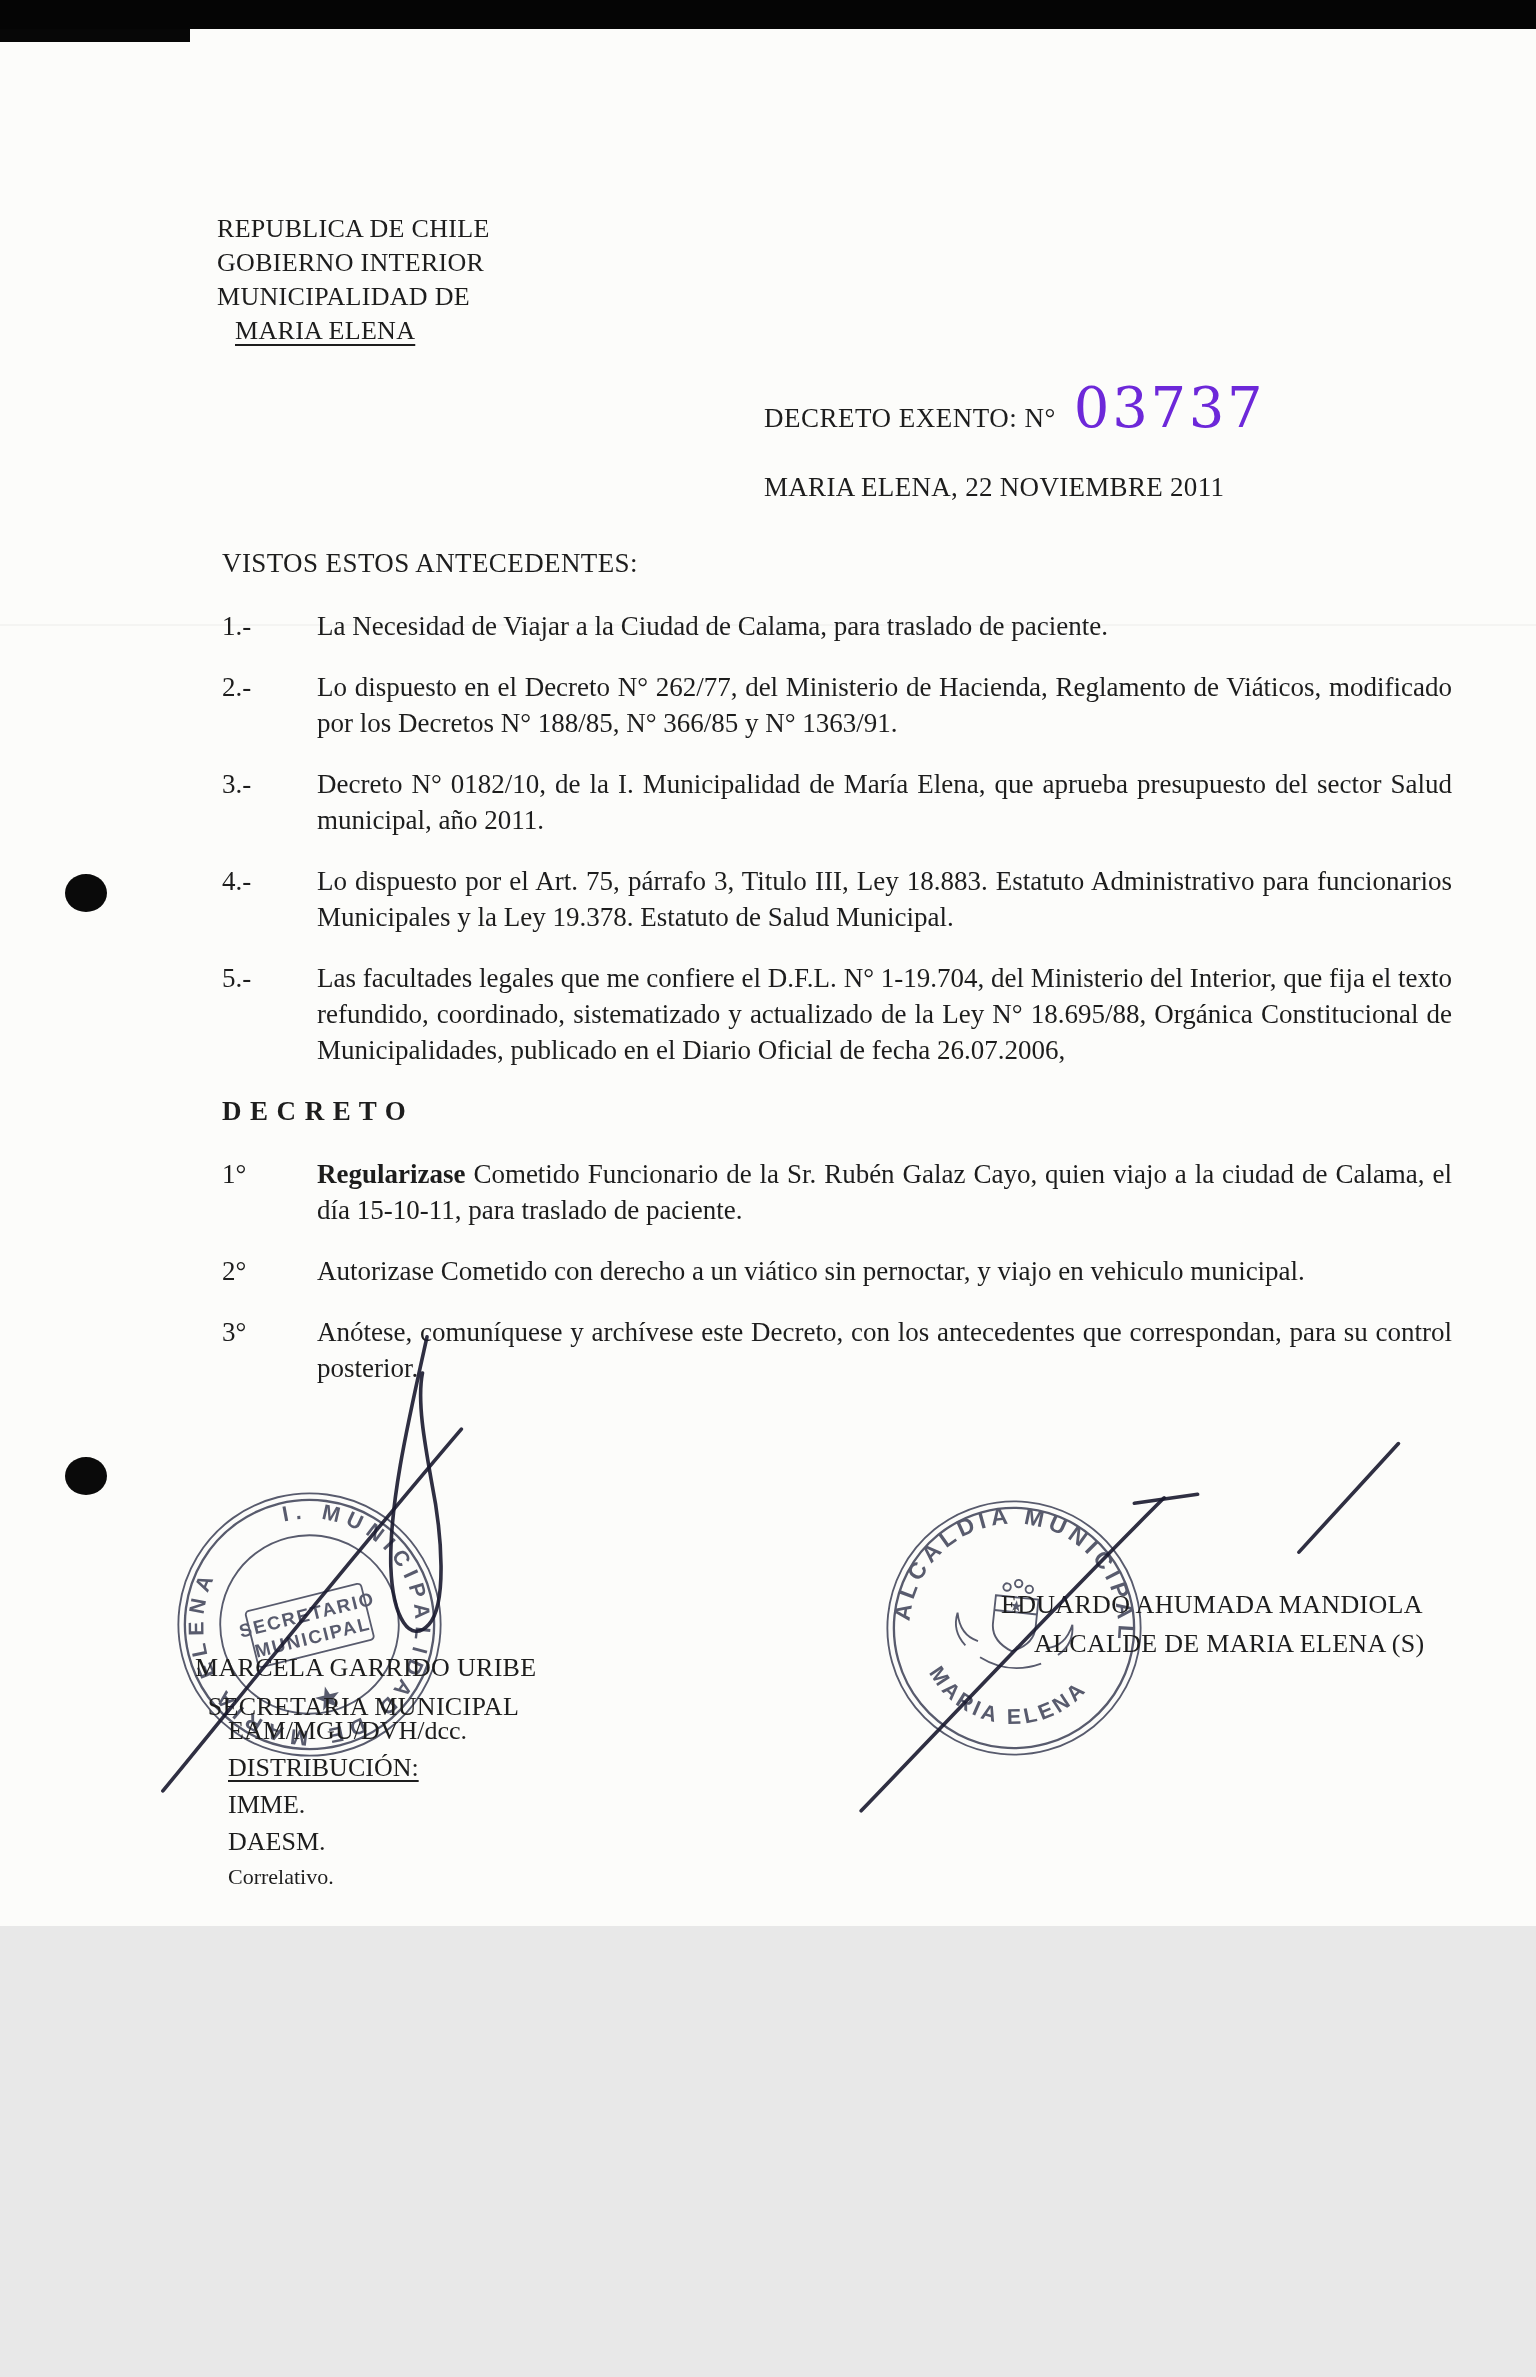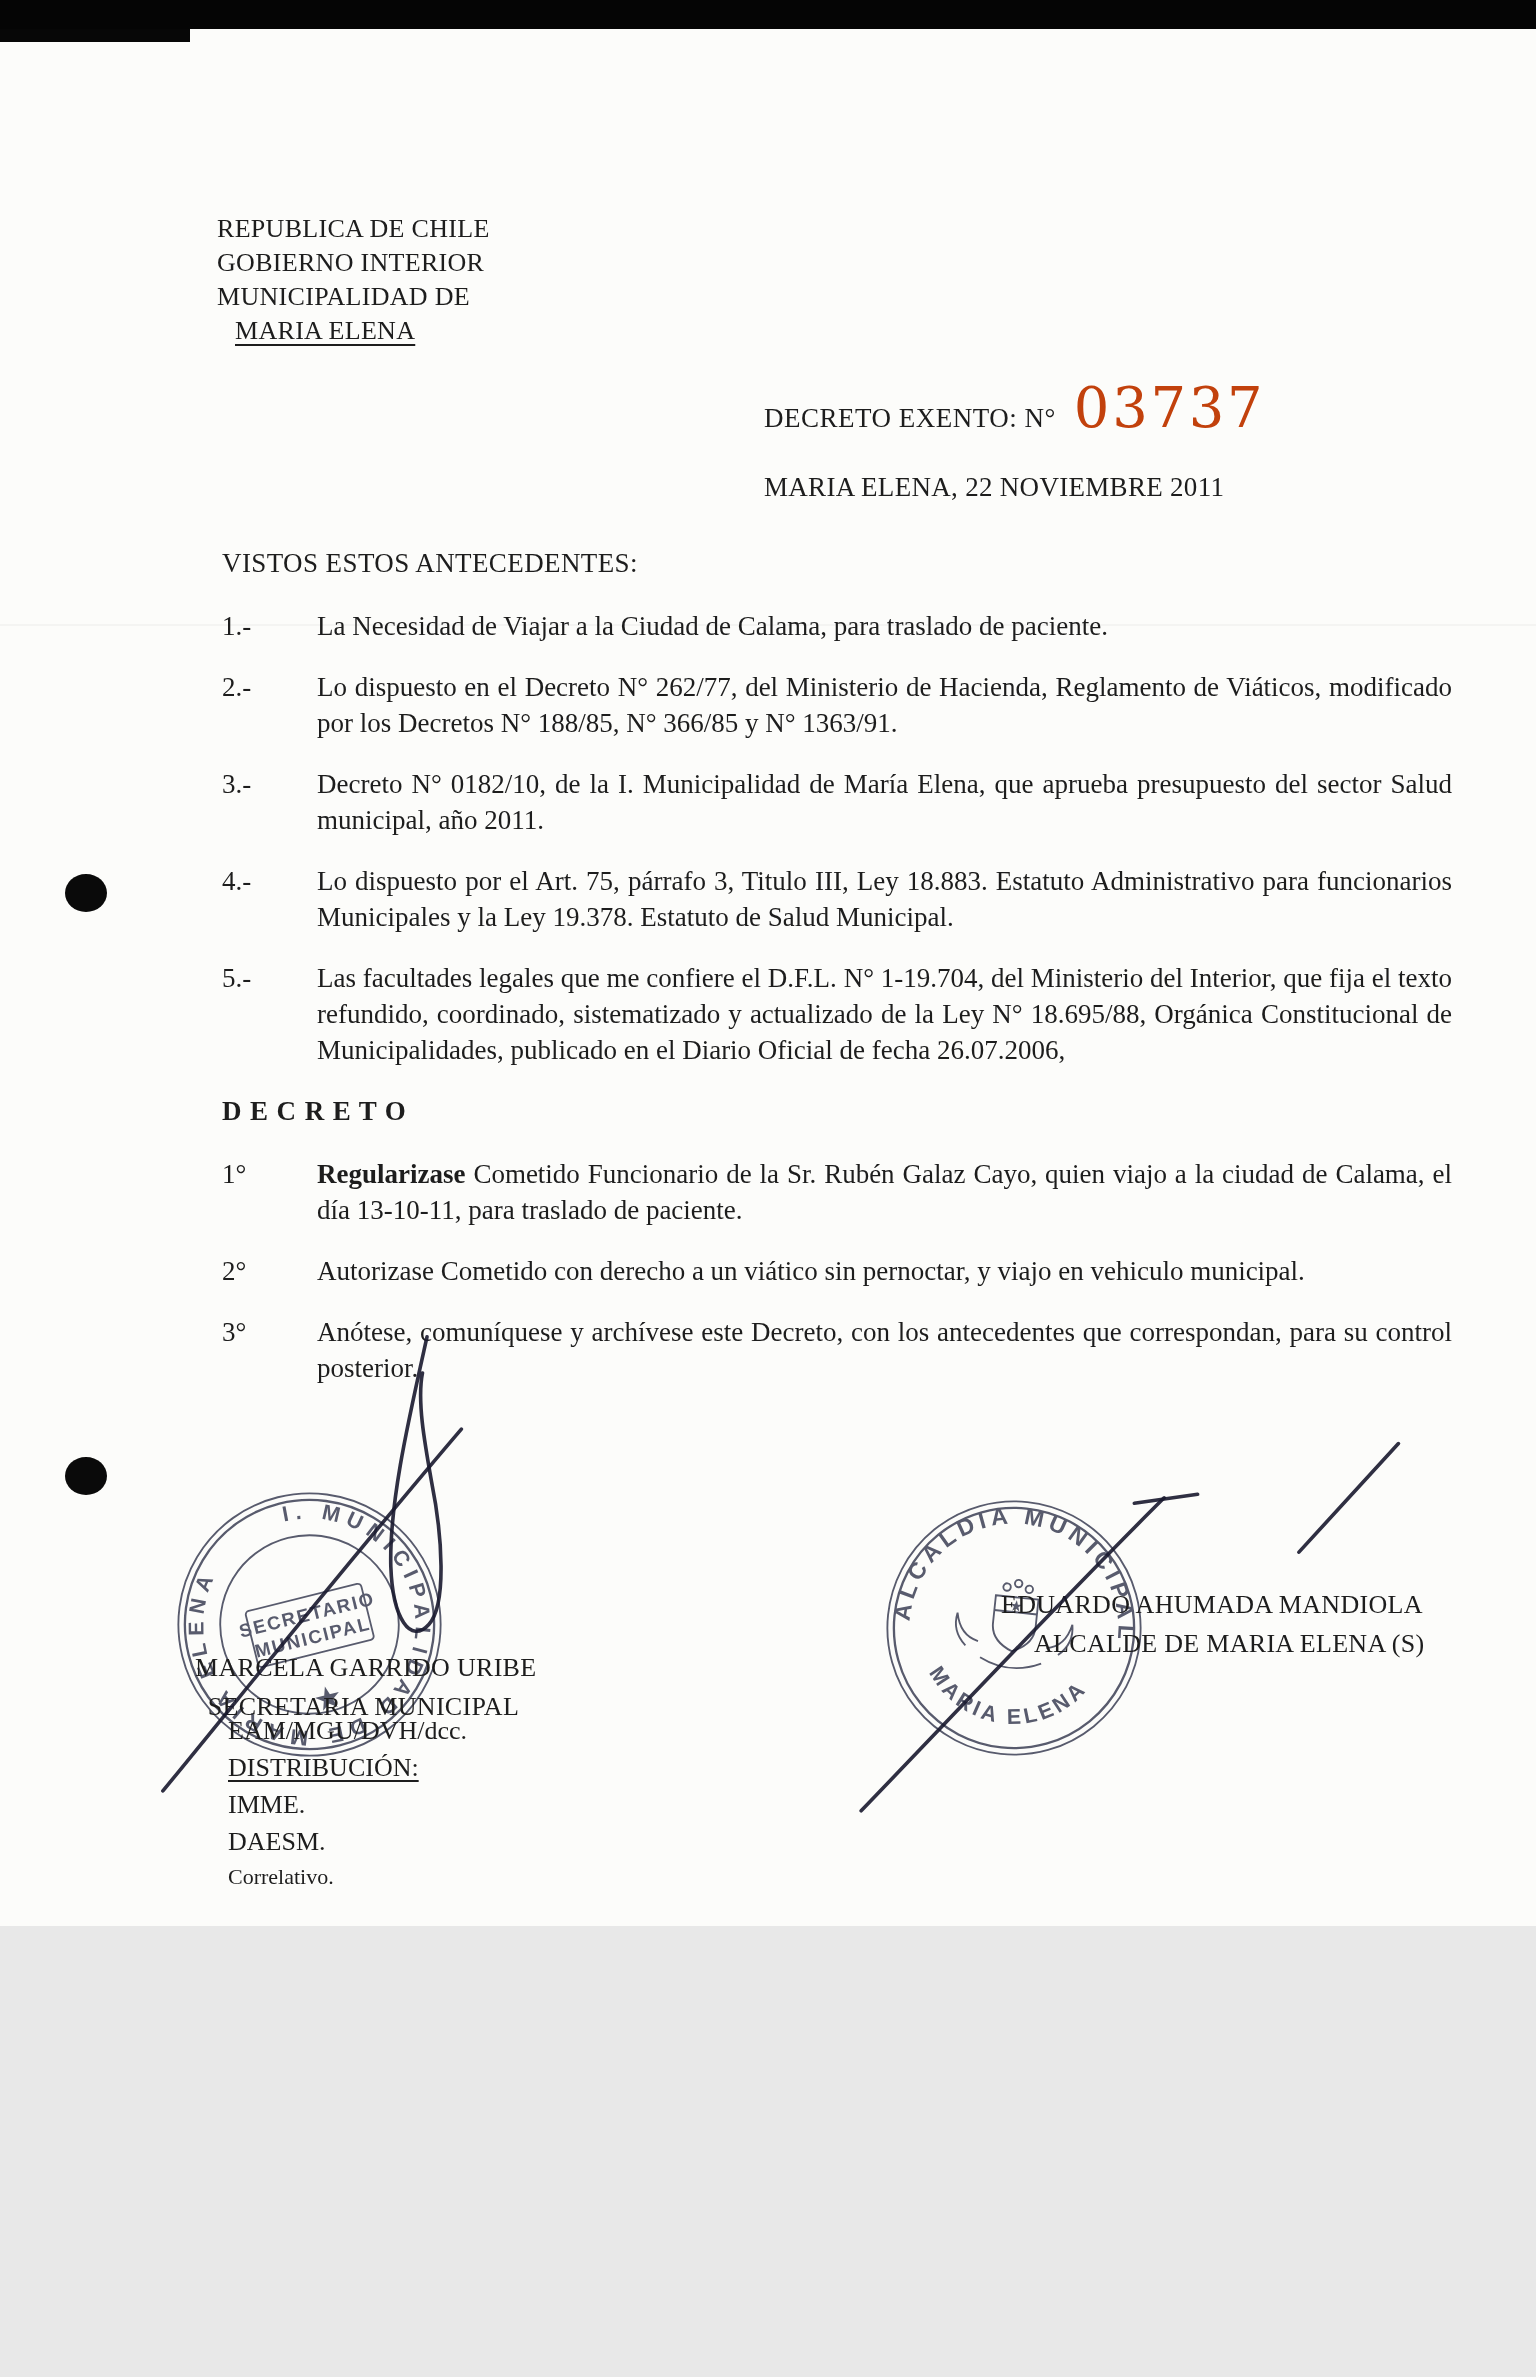--- a/index.html
+++ b/index.html
@@ -24,21 +24,21 @@
           background: linear-gradient(90deg, rgba(0,0,0,0.07), rgba(0,0,0,0.02) 60%, rgba(0,0,0,0.05)); }
   .fold-2 { position: absolute; left: 0; top: 624px; width: 100%; height: 1.8px; background: rgba(0,0,0,0.03); }
 
   
   .letterhead { position: absolute; left: 217px; top: 212px; font-size: 26px; line-height: 34px; letter-spacing: 0.3px; }
   .lh-underline { margin-left: 18px; text-decoration: underline; text-underline-offset: 4.5px; }
 
   
   .decree-line { position: absolute; left: 764px; top: 375px; display: flex; align-items: baseline; }
   .decree-label { font-size: 27px; letter-spacing: 0.5px; }
-  .decree-number { font-size: 56px; margin-left: 18px; letter-spacing: 2.7px; font-family: "DejaVu Serif", serif; color: #c2410c; }
+  .decree-number { font-size: 56px; margin-left: 18px; letter-spacing: 2.7px; font-family: "DejaVu Serif", serif; color: #6d28d9; }
   .date-line { position: absolute; left: 764px; top: 472px; font-size: 27px; letter-spacing: 0.3px; }
 
   
   .content { position: absolute; left: 222px; top: 545px; width: 1230px; font-size: 27px; }
   .section-heading { line-height: 36px; margin-bottom: 27px; letter-spacing: 0.4px; }
   .decreto-heading { font-weight: bold; margin-top: 23.5px; letter-spacing: 0.9px; }
   .item { display: flex; margin-bottom: 25px; }
   .item-num { width: 95px; flex: none; line-height: 36px; }
   .item-text { flex: 1; line-height: 36px; text-align: justify; }
   .bold { font-weight: bold; }
@@ -116,21 +116,21 @@
     </div>
     <div class="item">
       <div class="item-num">5.-</div>
       <div class="item-text">Las facultades legales que me confiere el D.F.L. N° 1-19.704, del Ministerio del Interior, que fija el texto refundido, coordinado, sistematizado y actualizado de la Ley N° 18.695/88, Orgánica Constitucional de Municipalidades, publicado en el Diario Oficial de fecha 26.07.2006,</div>
     </div>
 
     <div class="section-heading decreto-heading">D E C R E T O</div>
 
     <div class="item">
       <div class="item-num">1°</div>
-      <div class="item-text"><span class="bold">Regularizase</span><span> Cometido Funcionario de la Sr. Rubén Galaz Cayo, quien viajo a la ciudad de Calama, el día 13-10-11, para traslado de paciente.</span></div>
+      <div class="item-text"><span class="bold">Regularizase</span><span> Cometido Funcionario de la Sr. Rubén Galaz Cayo, quien viajo a la ciudad de Calama, el día 15-10-11, para traslado de paciente.</span></div>
     </div>
     <div class="item">
       <div class="item-num">2°</div>
       <div class="item-text">Autorizase Cometido con derecho a un viático sin pernoctar, y viajo en vehiculo municipal.</div>
     </div>
     <div class="item">
       <div class="item-num">3°</div>
       <div class="item-text">Anótese, comuníquese y archívese este Decreto, con los antecedentes que correspondan, para su control posterior.</div>
     </div>
   </div>

